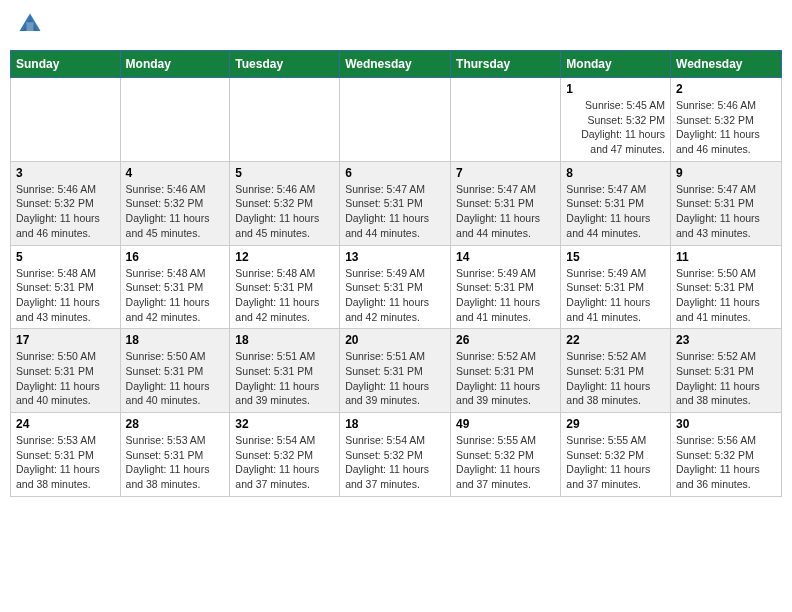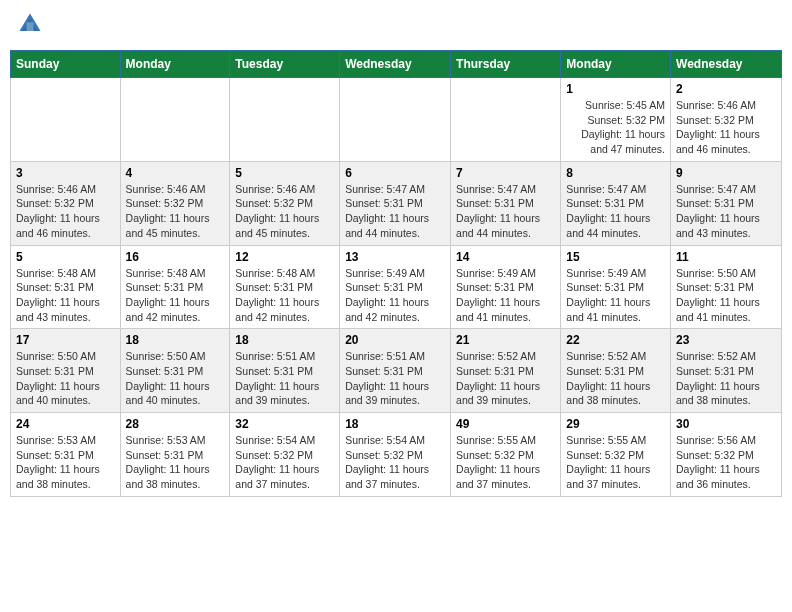--- a/index.html
+++ b/index.html
@@ -280,21 +280,21 @@
 and 39 minutes.</div>
         </td>
         <td>
           <span class="day-num">20</span>
           <div class="day-info" style="white-space: pre-line;">Sunrise: 5:51 AM
 Sunset: 5:31 PM
 Daylight: 11 hours
 and 39 minutes.</div>
         </td>
         <td>
-          <span class="day-num">21</span>
+          <span class="day-num">26</span>
           <div class="day-info" style="white-space: pre-line;">Sunrise: 5:52 AM
 Sunset: 5:31 PM
 Daylight: 11 hours
 and 39 minutes.</div>
         </td>
         <td>
           <span class="day-num">22</span>
           <div class="day-info" style="white-space: pre-line;">Sunrise: 5:52 AM
 Sunset: 5:31 PM
 Daylight: 11 hours

